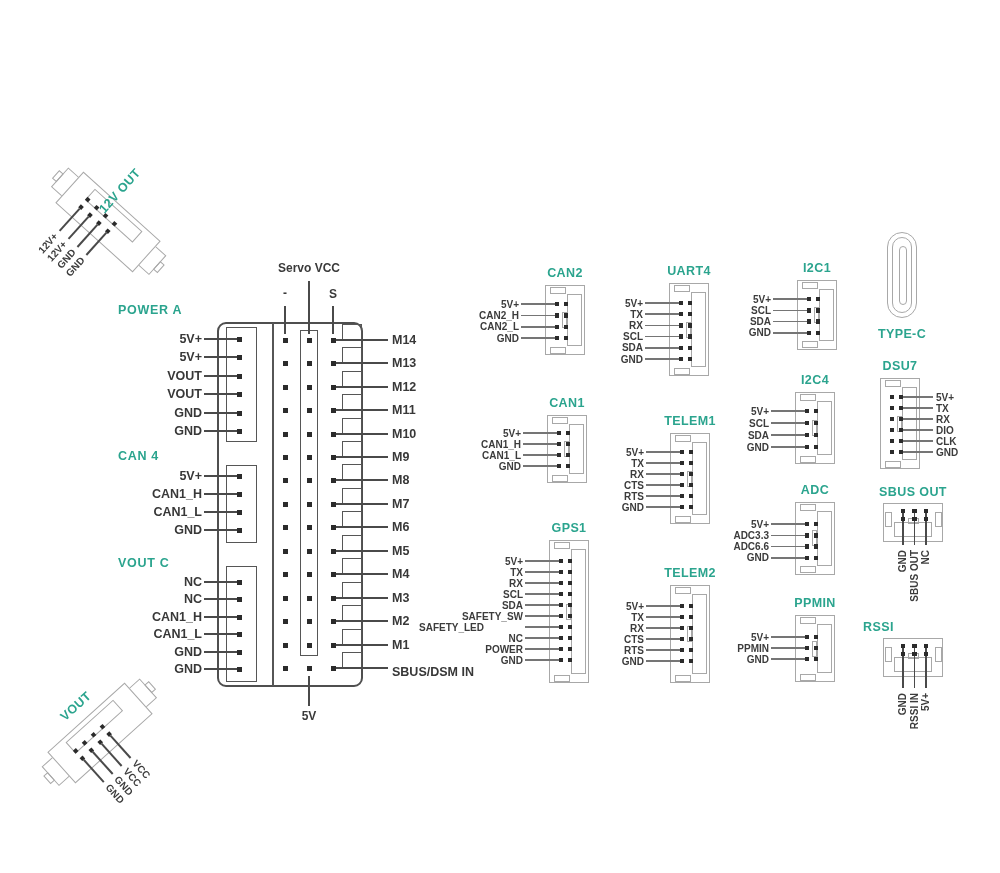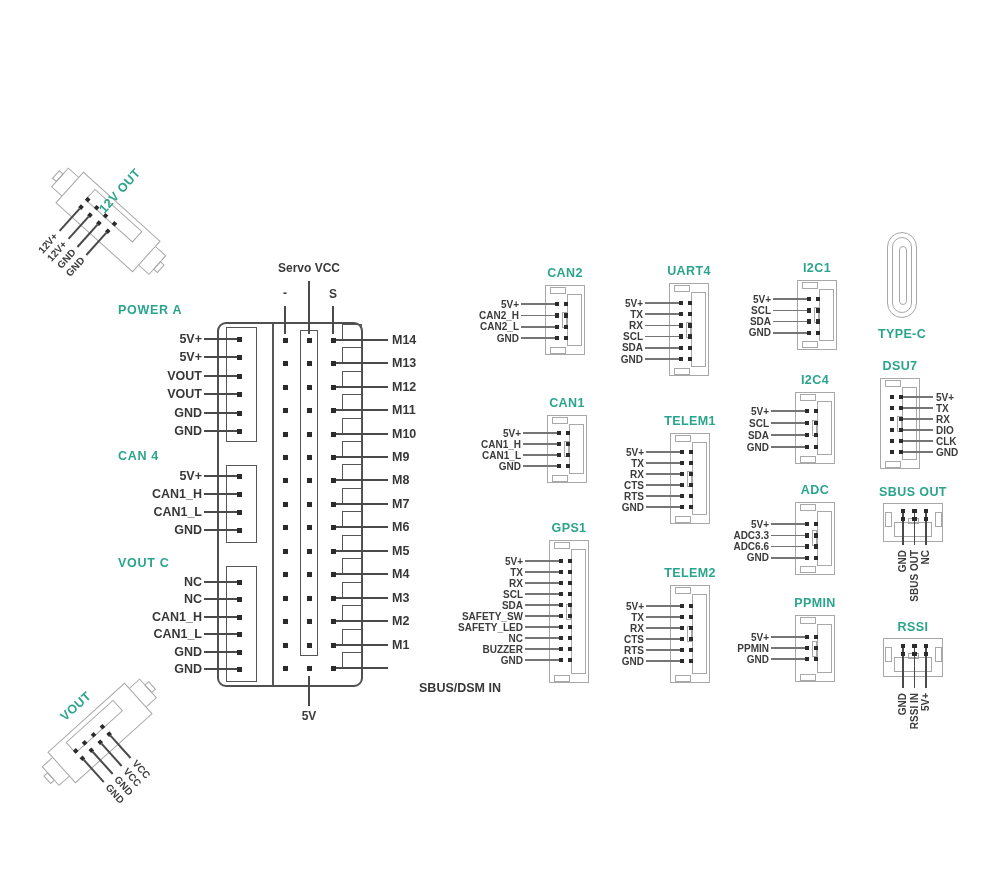--- a/index.html
+++ b/index.html
@@ -125,21 +125,21 @@
       <div class="a pin" style="left: 306.5px; top: 618.5px; width: 5px; height: 5px;"></div>
       <div class="a pin" style="left: 330.5px; top: 618.5px; width: 5px; height: 5px;"></div>
       <div class="a dbox" style="left: 342px; top: 629px; width: 20px; height: 16px;"></div>
       <div class="a wire" style="left: 335px; top: 644.2px; width: 53px; height: 1.6px;"></div>
       <div class="a big" style="left: 392px; top: 638px; width: 110px; height: 14px; text-align: left;">M1</div>
       <div class="a pin" style="left: 282.5px; top: 642.5px; width: 5px; height: 5px;"></div>
       <div class="a pin" style="left: 306.5px; top: 642.5px; width: 5px; height: 5px;"></div>
       <div class="a pin" style="left: 330.5px; top: 642.5px; width: 5px; height: 5px;"></div>
       <div class="a dbox" style="left: 342px; top: 652px; width: 20px; height: 16px;"></div>
       <div class="a wire" style="left: 335px; top: 667.2px; width: 53px; height: 1.6px;"></div>
-      <div class="a big" style="left: 392px; top: 681px; width: 110px; height: 14px; text-align: center; margin-left: 13px;">SBUS/DSM IN</div>
+      <div class="a big" style="left: 392px; top: 665px; width: 110px; height: 14px; text-align: left;">SBUS/DSM IN</div>
       <div class="a pin" style="left: 282.5px; top: 665.5px; width: 5px; height: 5px;"></div>
       <div class="a pin" style="left: 306.5px; top: 665.5px; width: 5px; height: 5px;"></div>
       <div class="a pin" style="left: 330.5px; top: 665.5px; width: 5px; height: 5px;"></div>
       <div class="a wire" style="left: 308.2px; top: 281px; width: 1.6px; height: 53px;"></div>
       <div class="a wire" style="left: 284.2px; top: 306px; width: 1.6px; height: 28px;"></div>
       <div class="a wire" style="left: 332.2px; top: 306px; width: 1.6px; height: 28px;"></div>
       <div class="a wire" style="left: 308.2px; top: 676px; width: 1.6px; height: 30px;"></div>
       <div class="a hdr lg" style="left: 118px; top: 303px; width: 130px; height: 14px; text-align: left;">POWER A</div>
       <div class="a dbox" style="left: 226px; top: 327px; width: 31px; height: 115px;"></div>
       <div class="a wire" style="left: 204px; top: 338.2px; width: 33px; height: 1.6px;"></div>
@@ -262,29 +262,29 @@
       <div class="a pin" style="left: 567.7px; top: 591.7px; width: 4.6px; height: 4.6px;"></div>
       <div class="a cwire" style="left: 525px; top: 604.2px; width: 38px; height: 1.6px;"></div>
       <div class="a lbl" style="left: 419px; top: 598.5px; width: 104px; height: 14px; text-align: right;">SDA</div>
       <div class="a pin" style="left: 558.7px; top: 602.7px; width: 4.6px; height: 4.6px;"></div>
       <div class="a pin" style="left: 567.7px; top: 602.7px; width: 4.6px; height: 4.6px;"></div>
       <div class="a cwire" style="left: 525px; top: 615.2px; width: 38px; height: 1.6px;"></div>
       <div class="a lbl" style="left: 419px; top: 609.5px; width: 104px; height: 14px; text-align: right;">SAFETY_SW</div>
       <div class="a pin" style="left: 558.7px; top: 613.7px; width: 4.6px; height: 4.6px;"></div>
       <div class="a pin" style="left: 567.7px; top: 613.7px; width: 4.6px; height: 4.6px;"></div>
       <div class="a cwire" style="left: 525px; top: 626.2px; width: 38px; height: 1.6px;"></div>
-      <div class="a lbl" style="left: 419px; top: 620.5px; width: 104px; height: 14px; text-align: right;">SAFETY_LED</div>
+      <div class="a lbl" style="left: 419px; top: 620.5px; width: 104px; height: 14px; ">SAFETY_LED</div>
       <div class="a pin" style="left: 558.7px; top: 624.7px; width: 4.6px; height: 4.6px;"></div>
       <div class="a pin" style="left: 567.7px; top: 624.7px; width: 4.6px; height: 4.6px;"></div>
       <div class="a cwire" style="left: 525px; top: 637.2px; width: 38px; height: 1.6px;"></div>
       <div class="a lbl" style="left: 419px; top: 631.5px; width: 104px; height: 14px; text-align: right;">NC</div>
       <div class="a pin" style="left: 558.7px; top: 635.7px; width: 4.6px; height: 4.6px;"></div>
       <div class="a pin" style="left: 567.7px; top: 635.7px; width: 4.6px; height: 4.6px;"></div>
       <div class="a cwire" style="left: 525px; top: 648.2px; width: 38px; height: 1.6px;"></div>
-      <div class="a lbl" style="left: 419px; top: 642.5px; width: 104px; height: 14px; text-align: right;">BUZZER</div>
+      <div class="a lbl" style="left: 419px; top: 642.5px; width: 104px; height: 14px; text-align: right;">POWER</div>
       <div class="a pin" style="left: 558.7px; top: 646.7px; width: 4.6px; height: 4.6px;"></div>
       <div class="a pin" style="left: 567.7px; top: 646.7px; width: 4.6px; height: 4.6px;"></div>
       <div class="a cwire" style="left: 525px; top: 659.2px; width: 38px; height: 1.6px;"></div>
       <div class="a lbl" style="left: 419px; top: 653.5px; width: 104px; height: 14px; text-align: right;">GND</div>
       <div class="a pin" style="left: 558.7px; top: 657.7px; width: 4.6px; height: 4.6px;"></div>
       <div class="a pin" style="left: 567.7px; top: 657.7px; width: 4.6px; height: 4.6px;"></div>
       <div class="a hdr" style="left: 639px; top: 264px; width: 100px; height: 14px; text-align: center;">UART4</div>
       <div class="a obox" style="left: 669px; top: 283px; width: 40px; height: 93px;"></div>
       <div class="a obox" style="left: 674px; top: 284.5px; width: 16px; height: 7px;"></div>
       <div class="a obox" style="left: 674px; top: 367.5px; width: 16px; height: 7px;"></div>
@@ -499,21 +499,21 @@
       <div class="a pin" style="left: 900.7px; top: 516.7px; width: 4.6px; height: 4.6px;"></div>
       <div class="a lbl ccw" style="left: 867px; top: 578.5px; width: 72px; height: 14px; text-align: right;">GND</div>
       <div class="a wire" style="left: 913.7px; top: 509px; width: 1.6px; height: 36px;"></div>
       <div class="a pin" style="left: 912.2px; top: 508.7px; width: 4.6px; height: 4.6px;"></div>
       <div class="a pin" style="left: 912.2px; top: 516.7px; width: 4.6px; height: 4.6px;"></div>
       <div class="a lbl ccw" style="left: 878.5px; top: 578.5px; width: 72px; height: 14px; text-align: right;">SBUS OUT</div>
       <div class="a wire" style="left: 925.2px; top: 509px; width: 1.6px; height: 36px;"></div>
       <div class="a pin" style="left: 923.7px; top: 508.7px; width: 4.6px; height: 4.6px;"></div>
       <div class="a pin" style="left: 923.7px; top: 516.7px; width: 4.6px; height: 4.6px;"></div>
       <div class="a lbl ccw" style="left: 890px; top: 578.5px; width: 72px; height: 14px; text-align: right;">NC</div>
-      <div class="a hdr" style="left: 863px; top: 620px; width: 100px; height: 14px; text-align: center;">RSSI</div>
+      <div class="a hdr" style="left: 863px; top: 620px; width: 100px; height: 14px; text-align: left;">RSSI</div>
       <div class="a obox" style="left: 883px; top: 638px; width: 60px; height: 39px;"></div>
       <div class="a obox" style="left: 884.5px; top: 647px; width: 7px; height: 15px;"></div>
       <div class="a obox" style="left: 934.5px; top: 647px; width: 7px; height: 15px;"></div>
       <div class="a obox" style="left: 894px; top: 657px; width: 38px; height: 15px;"></div>
       <div class="a obox" style="left: 908px; top: 652.5px; width: 11px; height: 6px;"></div>
       <div class="a wire" style="left: 902.2px; top: 644px; width: 1.6px; height: 44px;"></div>
       <div class="a pin" style="left: 900.7px; top: 643.7px; width: 4.6px; height: 4.6px;"></div>
       <div class="a pin" style="left: 900.7px; top: 651.7px; width: 4.6px; height: 4.6px;"></div>
       <div class="a lbl ccw" style="left: 867px; top: 721.5px; width: 72px; height: 14px; text-align: right;">GND</div>
       <div class="a wire" style="left: 913.7px; top: 644px; width: 1.6px; height: 44px;"></div>

